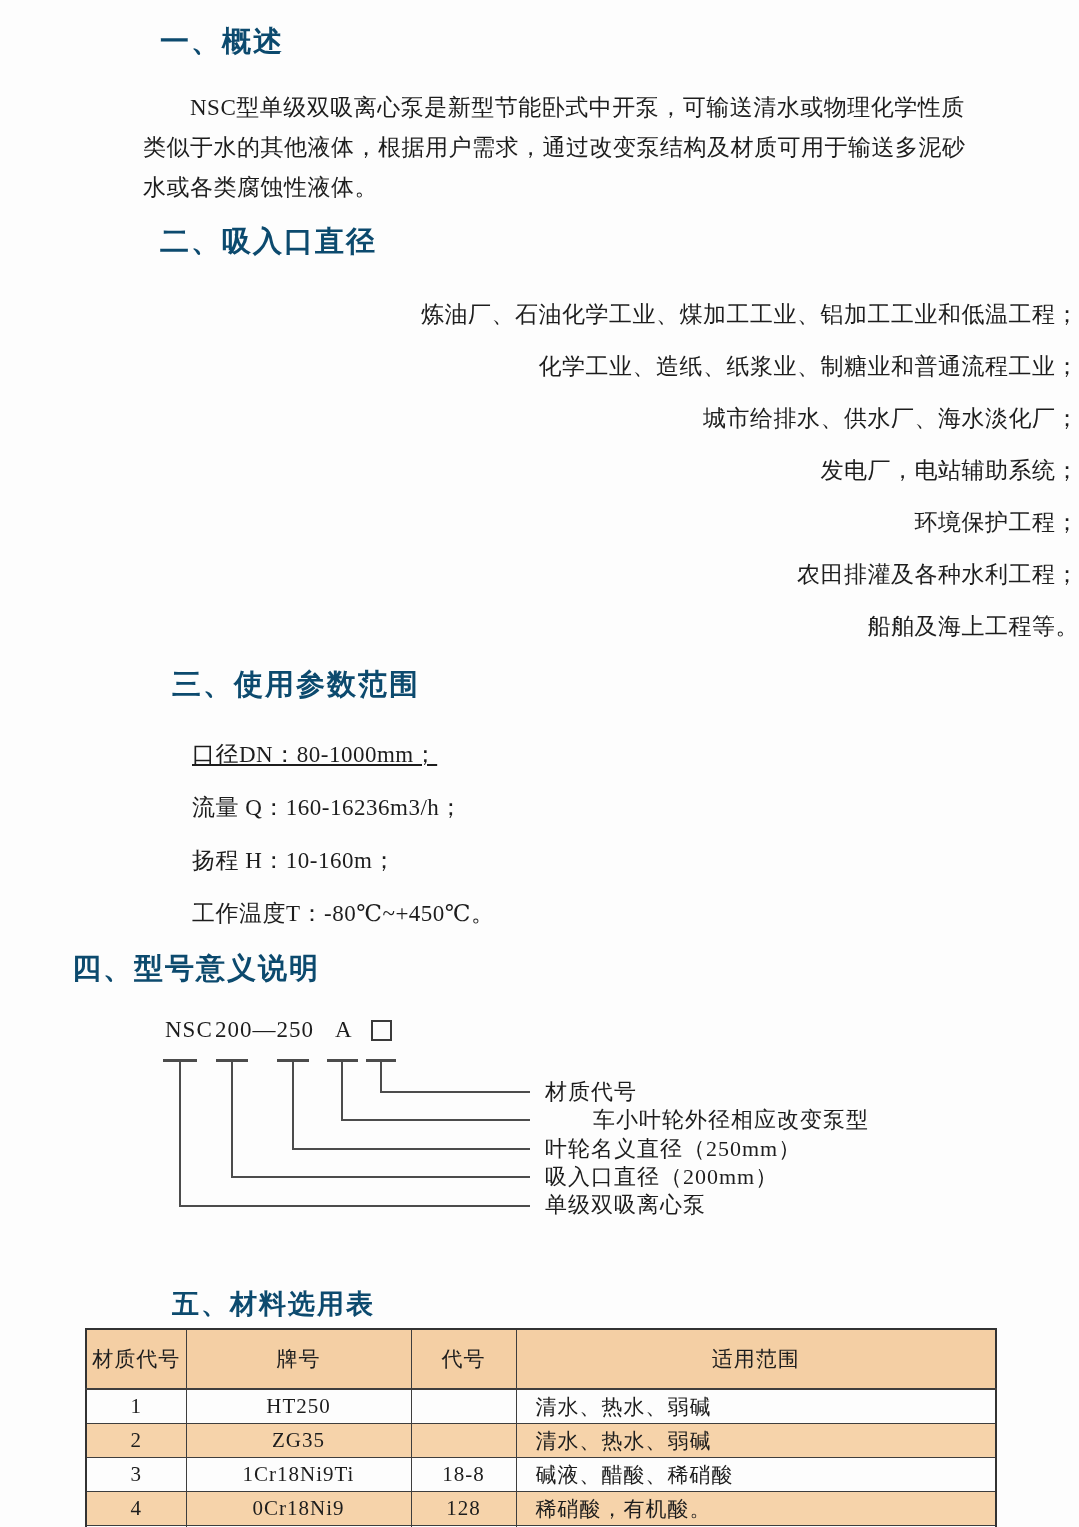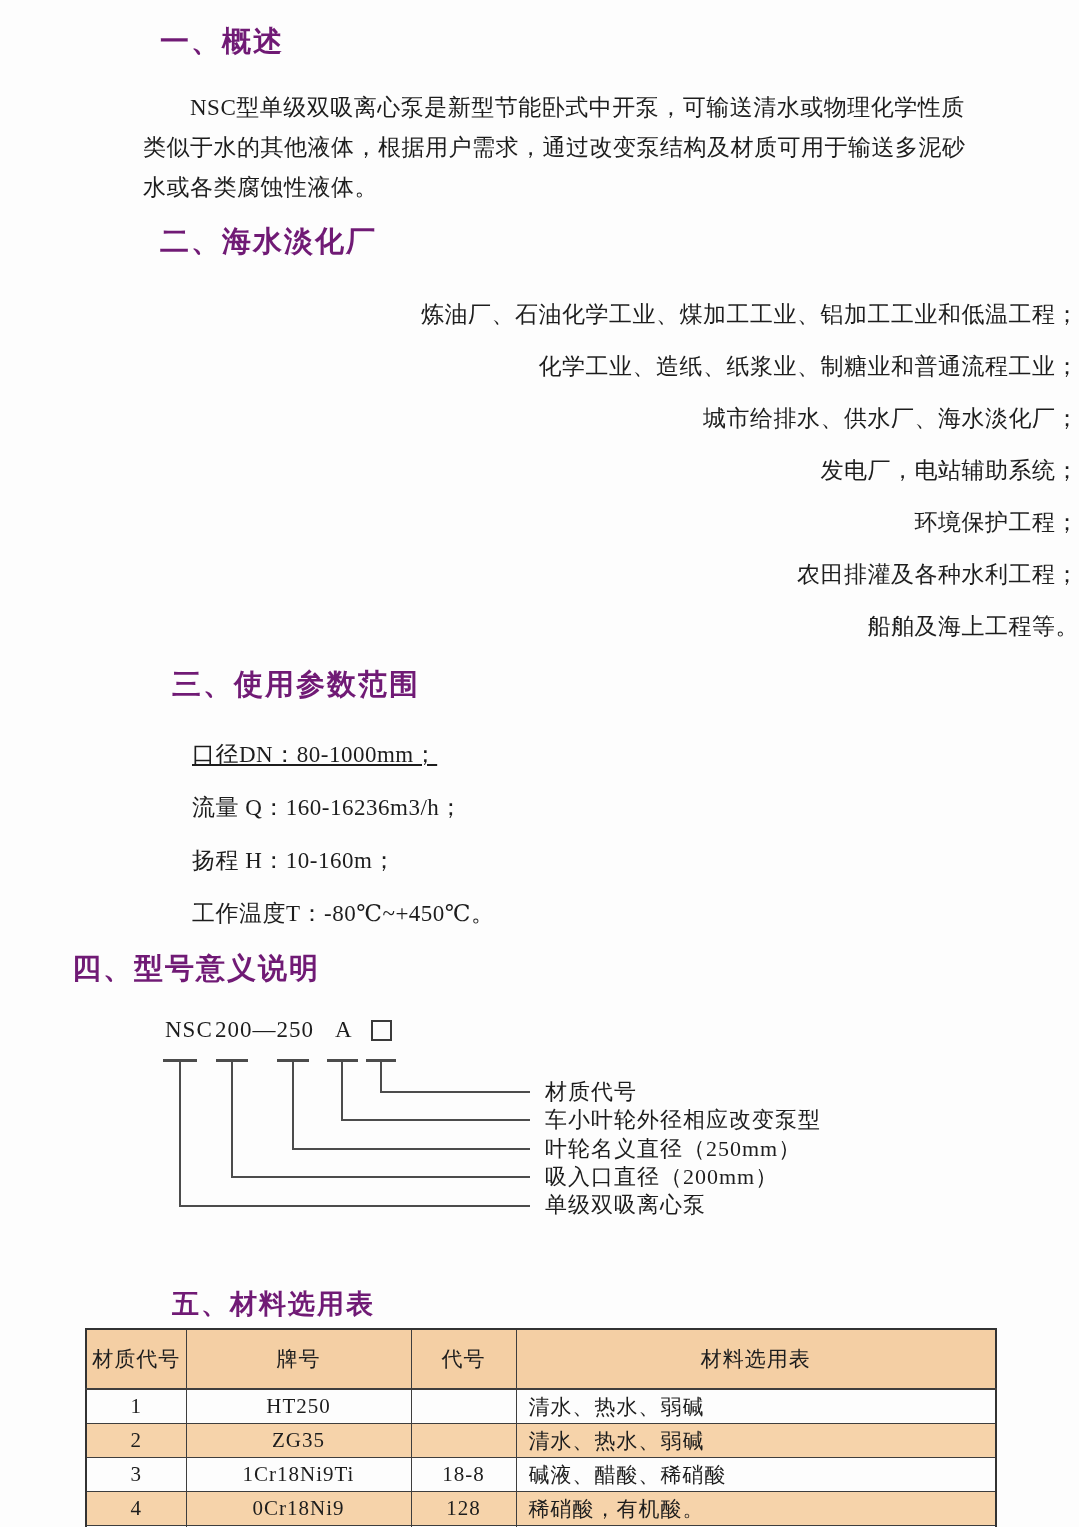--- a/index.html
+++ b/index.html
@@ -10,21 +10,21 @@
     font-family:"Liberation Serif","DejaVu Serif",serif;
     font-size:23px;
     overflow:hidden;
   }
   .heading{
     font-family:Liberation Serif, serif;
     font-weight:bold;
     font-size:29px;
     margin:0 0 0 160px;
     letter-spacing:2px;
-    color:#701a75;
+    color:#0c4a6e;
   }
   #heading-1{padding-top:22px;}
   #heading-2{margin-top:14px;}
   #heading-3{margin-top:23px;margin-left:172px;}
   #heading-4{margin-top:20px;margin-left:72px;}
   #heading-5{margin-top:65px;margin-left:172px;font-size:27px;}
   .para{
     margin:26px 110px 0 143px;
     line-height:40px;
     text-indent:47px;
@@ -94,30 +94,30 @@
     font-weight:normal;
     letter-spacing:1px;
     overflow:hidden;
   }
   table.materials thead th{
     height:58px;
     background:#f4cfa4;
     border-bottom:2px solid #3e3e3e;
   }
   table.materials{border:2px solid #333;}
-  table.materials td.medium{text-align:left;padding-left:12px;}
+  table.materials td.medium{text-align:left;padding-left:19px;}
   table.materials tr.alt td{background:#f6d3aa;}
 </style>
 </head>
 <body>
 
 <h2 class="heading" id="heading-1">一、概述</h2>
 <p class="para">NSC型单级双吸离心泵是新型节能卧式中开泵，可输送清水或物理化学性质类似于水的其他液体，根据用户需求，通过改变泵结构及材质可用于输送多泥砂水或各类腐蚀性液体。</p>
 
-<h2 class="heading" id="heading-2">二、海水淡化厂</h2>
+<h2 class="heading" id="heading-2">二、吸入口直径</h2>
 <div class="use-item first">炼油厂、石油化学工业、煤加工工业、铝加工工业和低温工程；</div>
 <div class="use-item">化学工业、造纸、纸浆业、制糖业和普通流程工业；</div>
 <div class="use-item">城市给排水、供水厂、海水淡化厂；</div>
 <div class="use-item">发电厂，电站辅助系统；</div>
 <div class="use-item">环境保护工程；</div>
 <div class="use-item">农田排灌及各种水利工程；</div>
 <div class="use-item">船舶及海上工程等。</div>
 
 <h2 class="heading" id="heading-3">三、使用参数范围</h2>
 <div class="param-item first">口径DN：80-1000mm；</div>
@@ -145,41 +145,41 @@
   <div class="mline stem" style="left:341px;height:60px;"></div>
   <div class="mline stem" style="left:380px;height:32px;"></div>
 
   <div class="mline hline" style="left:380px;top:102px;width:150px;"></div>
   <div class="mline hline" style="left:341px;top:130px;width:189px;"></div>
   <div class="mline hline" style="left:292px;top:159px;width:238px;"></div>
   <div class="mline hline" style="left:231px;top:187px;width:299px;"></div>
   <div class="mline hline" style="left:179px;top:216px;width:351px;"></div>
 
   <div class="dlabel" style="top:88px;">材质代号</div>
-  <div class="dlabel" style="top:116px;">车小叶轮外径相应改变泵型</div>
+  <div class="dlabel" style="top:116px;margin-left:48px;">车小叶轮外径相应改变泵型</div>
   <div class="dlabel" style="top:145px;">叶轮名义直径（250mm）</div>
   <div class="dlabel" style="top:173px;">吸入口直径（200mm）</div>
   <div class="dlabel" style="top:201px;">单级双吸离心泵</div>
 </div>
 
 <h2 class="heading" id="heading-5">五、材料选用表</h2>
 
 <table class="materials">
   <colgroup>
       <col class="c1">
       <col class="c2">
       <col class="c3">
       <col class="c4">
     </colgroup>
   <thead>
     <tr>
       <th>材质代号</th>
       <th>牌号</th>
       <th>代号</th>
-      <th>材料选用表</th>
+      <th>适用范围</th>
     </tr>
   </thead>
   <tbody>
     <tr>
       <td>1</td>
       <td>HT250</td>
       <td></td>
       <td class="medium">清水、热水、弱碱</td>
     </tr>
     <tr class="alt">

